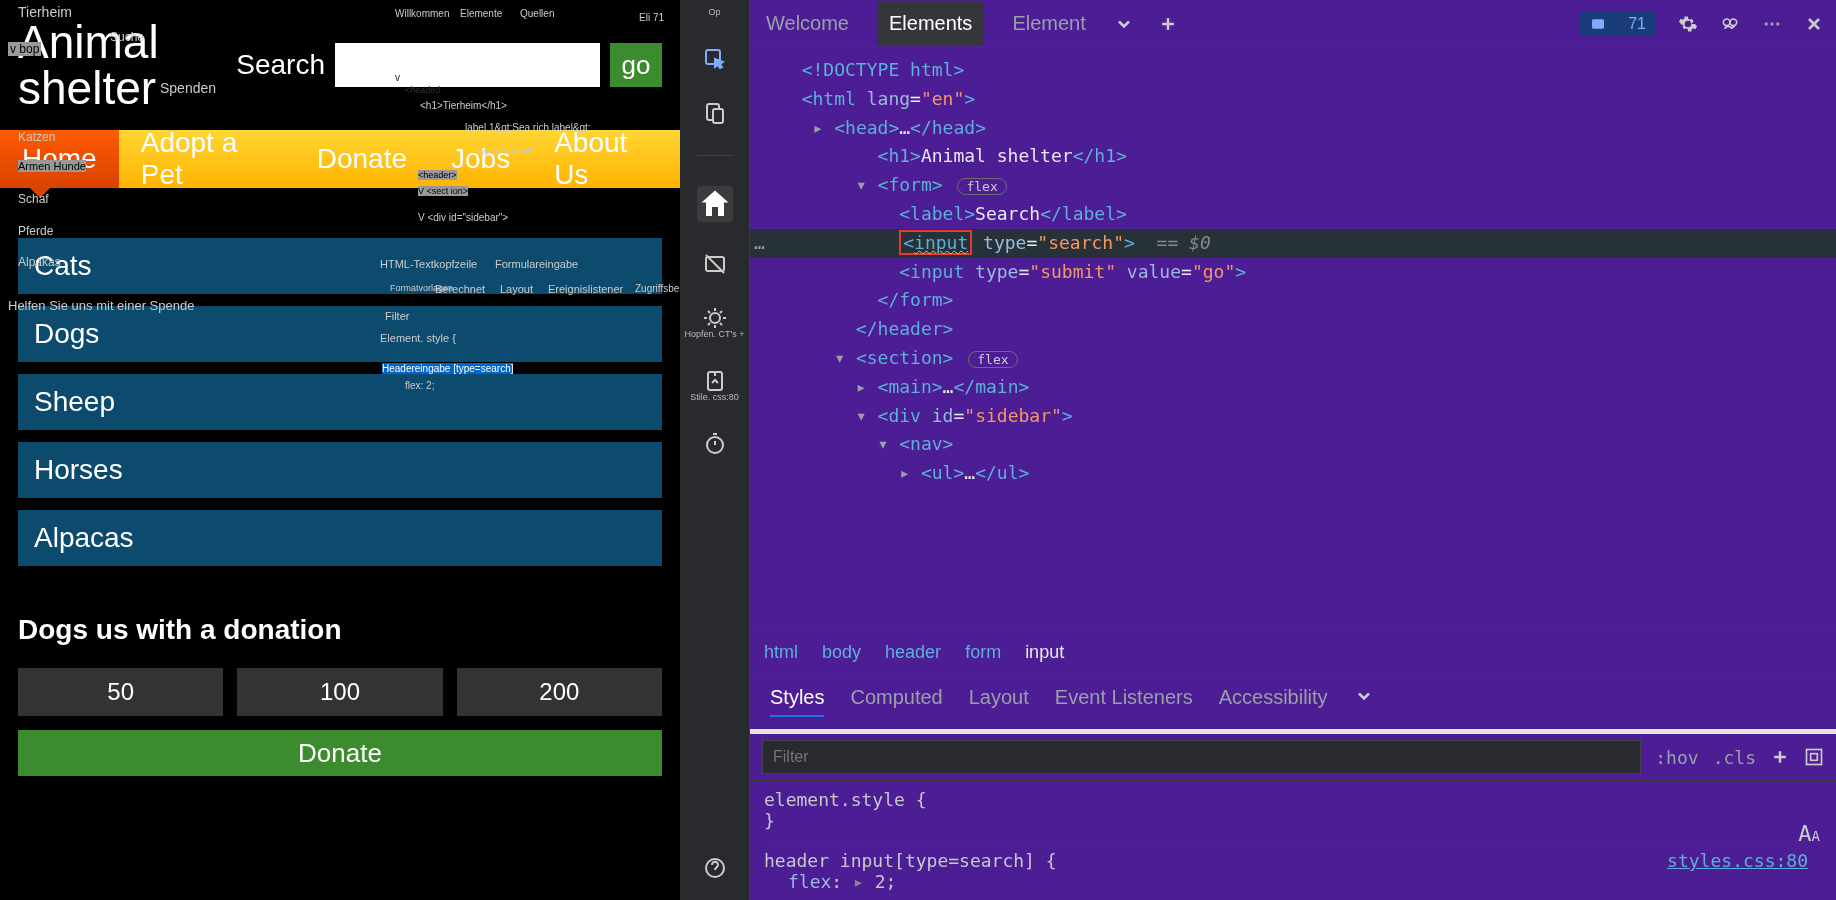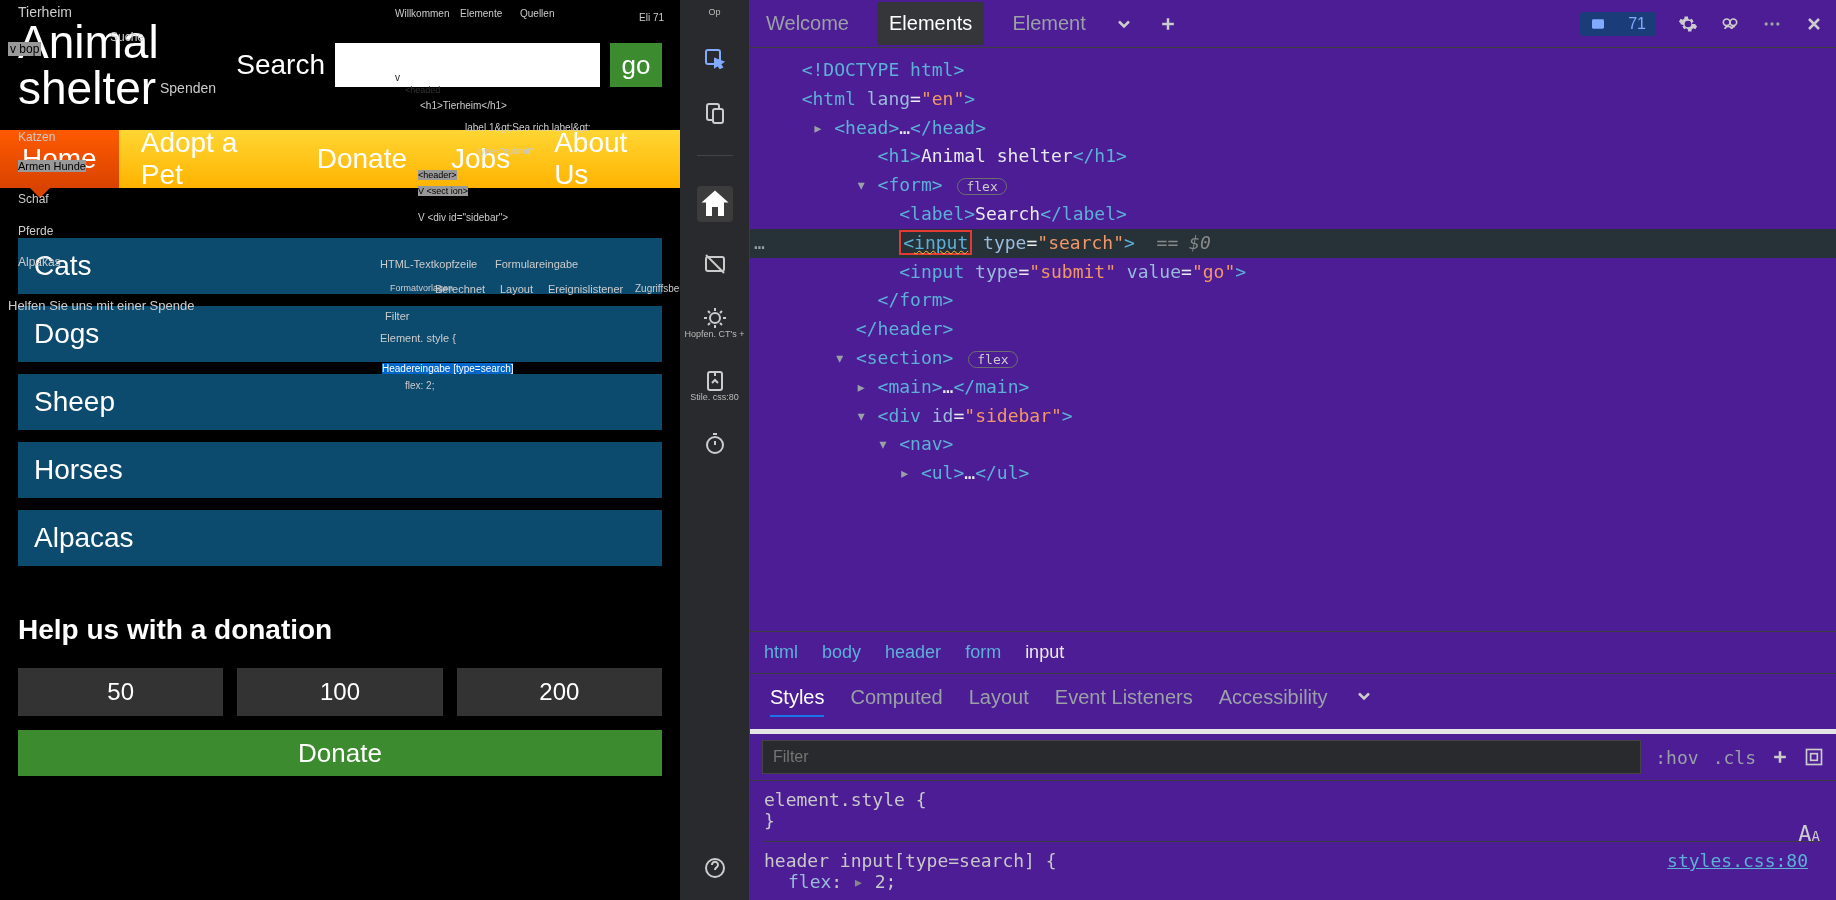--- a/index.html
+++ b/index.html
@@ -128,21 +128,21 @@
 
   <div class="animals">
     <div class="animal-row">Cats</div>
     <div class="animal-row">Dogs</div>
     <div class="animal-row">Sheep</div>
     <div class="animal-row">Horses</div>
     <div class="animal-row">Alpacas</div>
   </div>
 
   <div class="donate-sec">
-    <div class="donate-h">Help us with a donation</div>
+    <div class="donate-h">Dogs us with a donation</div>
     <div class="tier-row">
       <div class="tier">50</div>
       <div class="tier">100</div>
       <div class="tier">200</div>
     </div>
     <button class="donate-btn">Donate</button>
   </div>
 </div>
 
 <div class="devtools">

